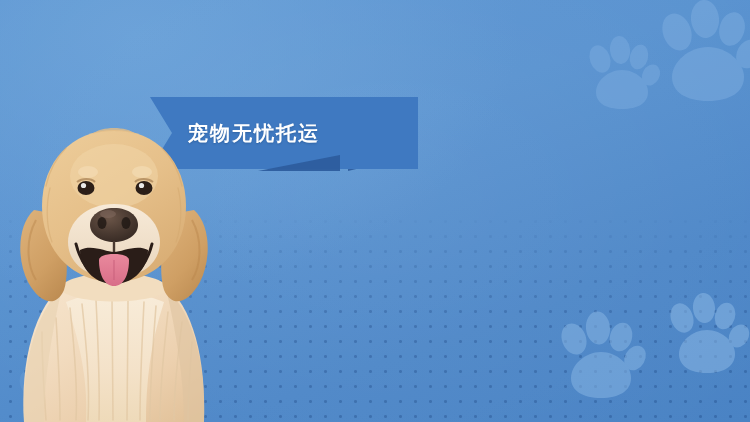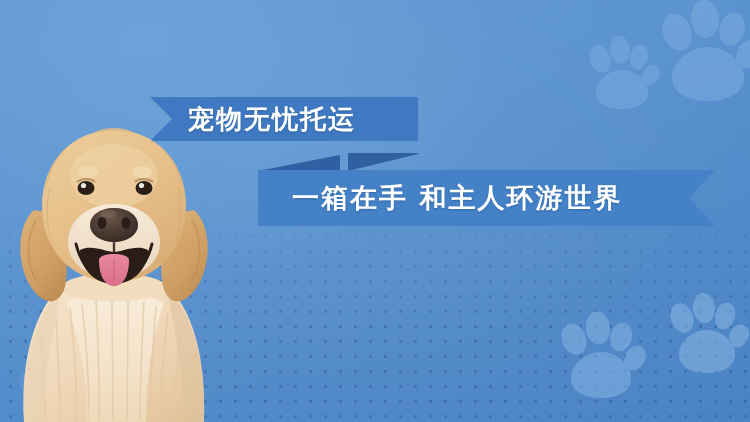--- a/index.html
+++ b/index.html
@@ -75,26 +75,26 @@
     font-weight: 700;
     white-space: nowrap;
     text-shadow: 0 1px 2px rgba(18,52,100,0.30);
   }
 
   
   .banner-one {
     left: 150px;
     top: 97px;
     width: 268px;
-    height: 44px;
+    height: 72px;
     background: #3f79c1;
     -webkit-clip-path: polygon(0 0, 100% 0, 100% 100%, 0 100%, 22px 50%);
     clip-path: polygon(0 0, 100% 0, 100% 100%, 0 100%, 22px 50%);
     padding-left: 38px;
-    font-size: 26px;
+    font-size: 20px;
     box-sizing: border-box;
   }
   
   .fold-one {
     position: absolute;
     left: 348px;
     top: 153px;
     width: 70px;
     height: 18px;
     background: #2d5d9e;
@@ -220,23 +220,20 @@
   </div>
 
   <div class="fold-one"></div>
 
   <div class="banner banner-one">
     <span class="banner-text">宠物无忧托运</span>
   </div>
 
   <div class="fold-two"></div>
 
-  <div class="banner banner-two">
-    <span class="banner-text">一箱在手 和主人环游世界</span>
-  </div>
 
   <div id="dog-photo">
     <svg viewBox="0 0 236 330" xmlns="http://www.w3.org/2000/svg">
       <defs>
         <linearGradient id="furBody" x1="0.1" y1="0" x2="0.9" y2="1">
           <stop offset="0%" stop-color="#f6e4cc"></stop>
           <stop offset="35%" stop-color="#f2dcc0"></stop>
           <stop offset="70%" stop-color="#ecd0ae"></stop>
           <stop offset="100%" stop-color="#e2c29a"></stop>
         </linearGradient>

